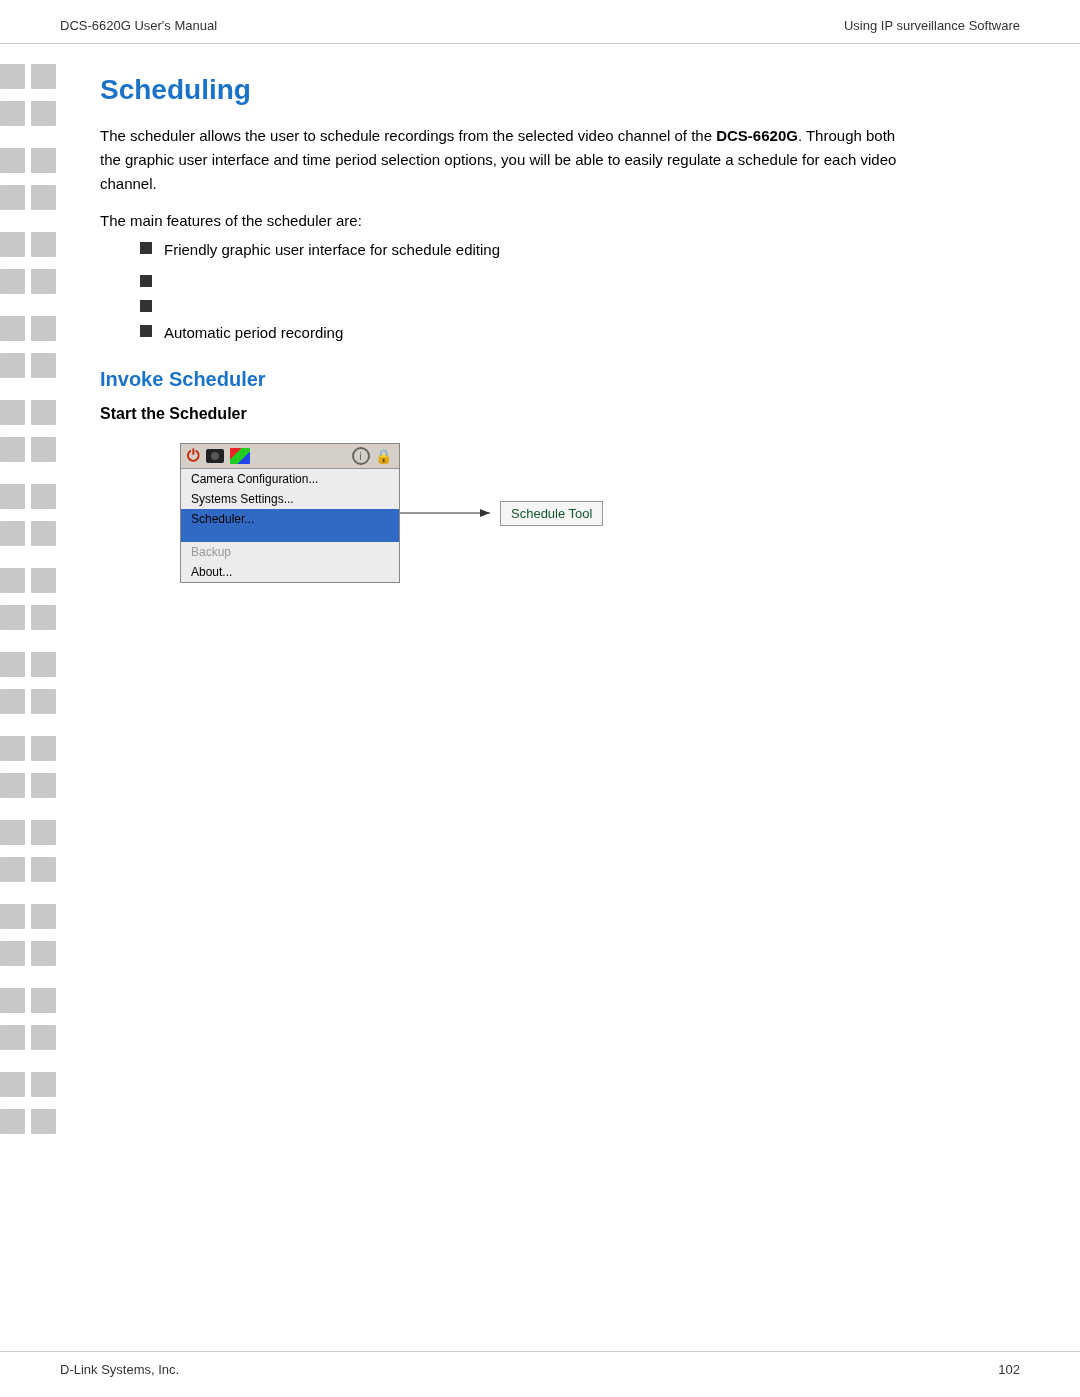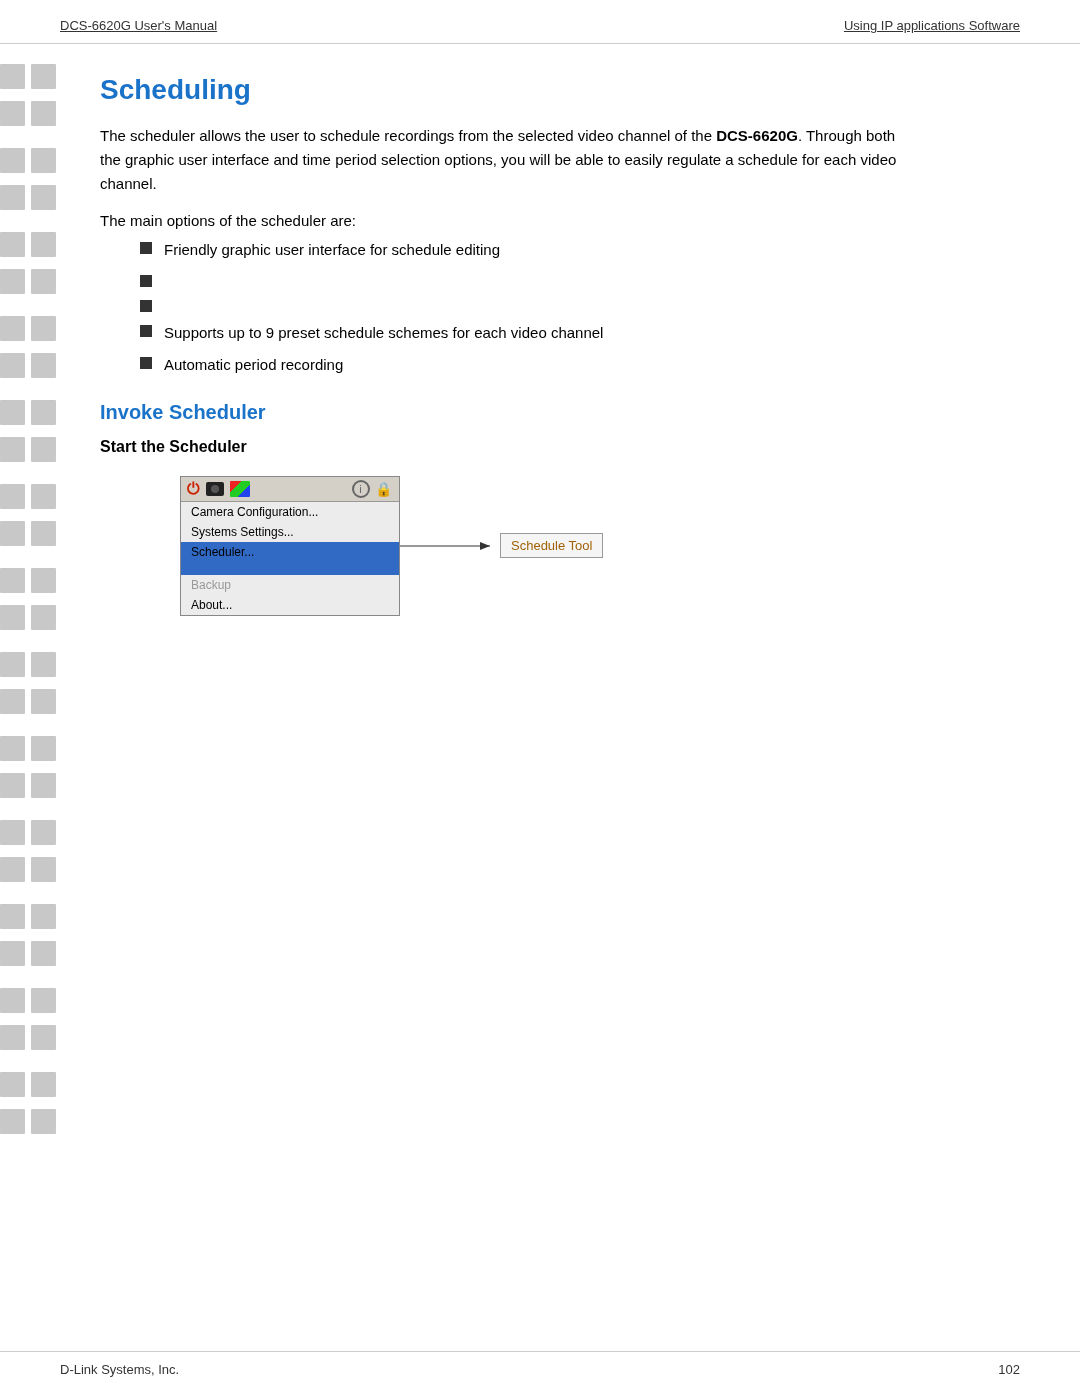--- a/index.html
+++ b/index.html
@@ -18,21 +18,20 @@
       position: relative;
     }
 
     .page-header {
       display: flex;
       justify-content: space-between;
       padding: 18px 60px 10px 60px;
       font-size: 13px;
       color: #333;
       border-bottom: 1px solid #ccc;
-      text-decoration: underline;
     }
 
     .page-layout {
       display: flex;
       flex-direction: row;
       padding: 0;
     }
 
     
     .sidebar {
@@ -132,21 +131,21 @@
       align-items: center;
       position: relative;
     }
 
     .schedule-tool-label {
       background: #f5f5f5;
       border: 1px solid #999;
       padding: 4px 10px;
       font-size: 13px;
       white-space: nowrap;
-      color: #a16207;
+      color: #14532d;
     }
 
     
     .page-footer {
       position: absolute;
       bottom: 20px;
       left: 0;
       right: 0;
       display: flex;
       justify-content: space-between;
@@ -205,21 +204,21 @@
       height: 25px;
       background: #c8c8c8;
       border-radius: 1px;
     }
   </style>
 </head>
 <body>
 
 <div class="page-header">
   <span>DCS-6620G User's Manual</span>
-  <span>Using IP applications Software</span>
+  <span>Using IP surveillance Software</span>
 </div>
 
 <div class="page-layout">
 
   <div class="sidebar">
     <div class="sq-pair">
         <div class="sq"></div>
         <div class="sq"></div>
       </div>
     <div class="sq-pair">
@@ -337,39 +336,35 @@
   </div>
 
   <div class="main-content">
 
     <h1 class="page-title">Scheduling</h1>
 
     <p class="intro-text">
       <span>The scheduler allows the user to schedule recordings from the selected video channel of the </span><strong>DCS-6620G</strong><span>. Through both the graphic user interface and time period selection options, you will be able to easily regulate a schedule for each video channel.</span>
     </p>
 
-    <p class="features-intro">The main options of the scheduler are:</p>
+    <p class="features-intro">The main features of the scheduler are:</p>
 
     <ul class="features-list">
       <li>
         <span class="bullet-square"></span>
         <span>Friendly graphic user interface for schedule editing</span>
       </li>
       <li>
         <span class="bullet-square"></span>
       </li>
       <li>
         <span class="bullet-square"></span>
       </li>
       <li>
         <span class="bullet-square"></span>
-        <span>Supports up to 9 preset schedule schemes for each video channel</span>
-      </li>
-      <li>
-        <span class="bullet-square"></span>
         <span>Automatic period recording</span>
       </li>
     </ul>
 
     <h2 class="section-title">Invoke Scheduler</h2>
 
 
     <p class="subsection-title">Start the Scheduler</p>
 
     <div class="screenshot-area">

